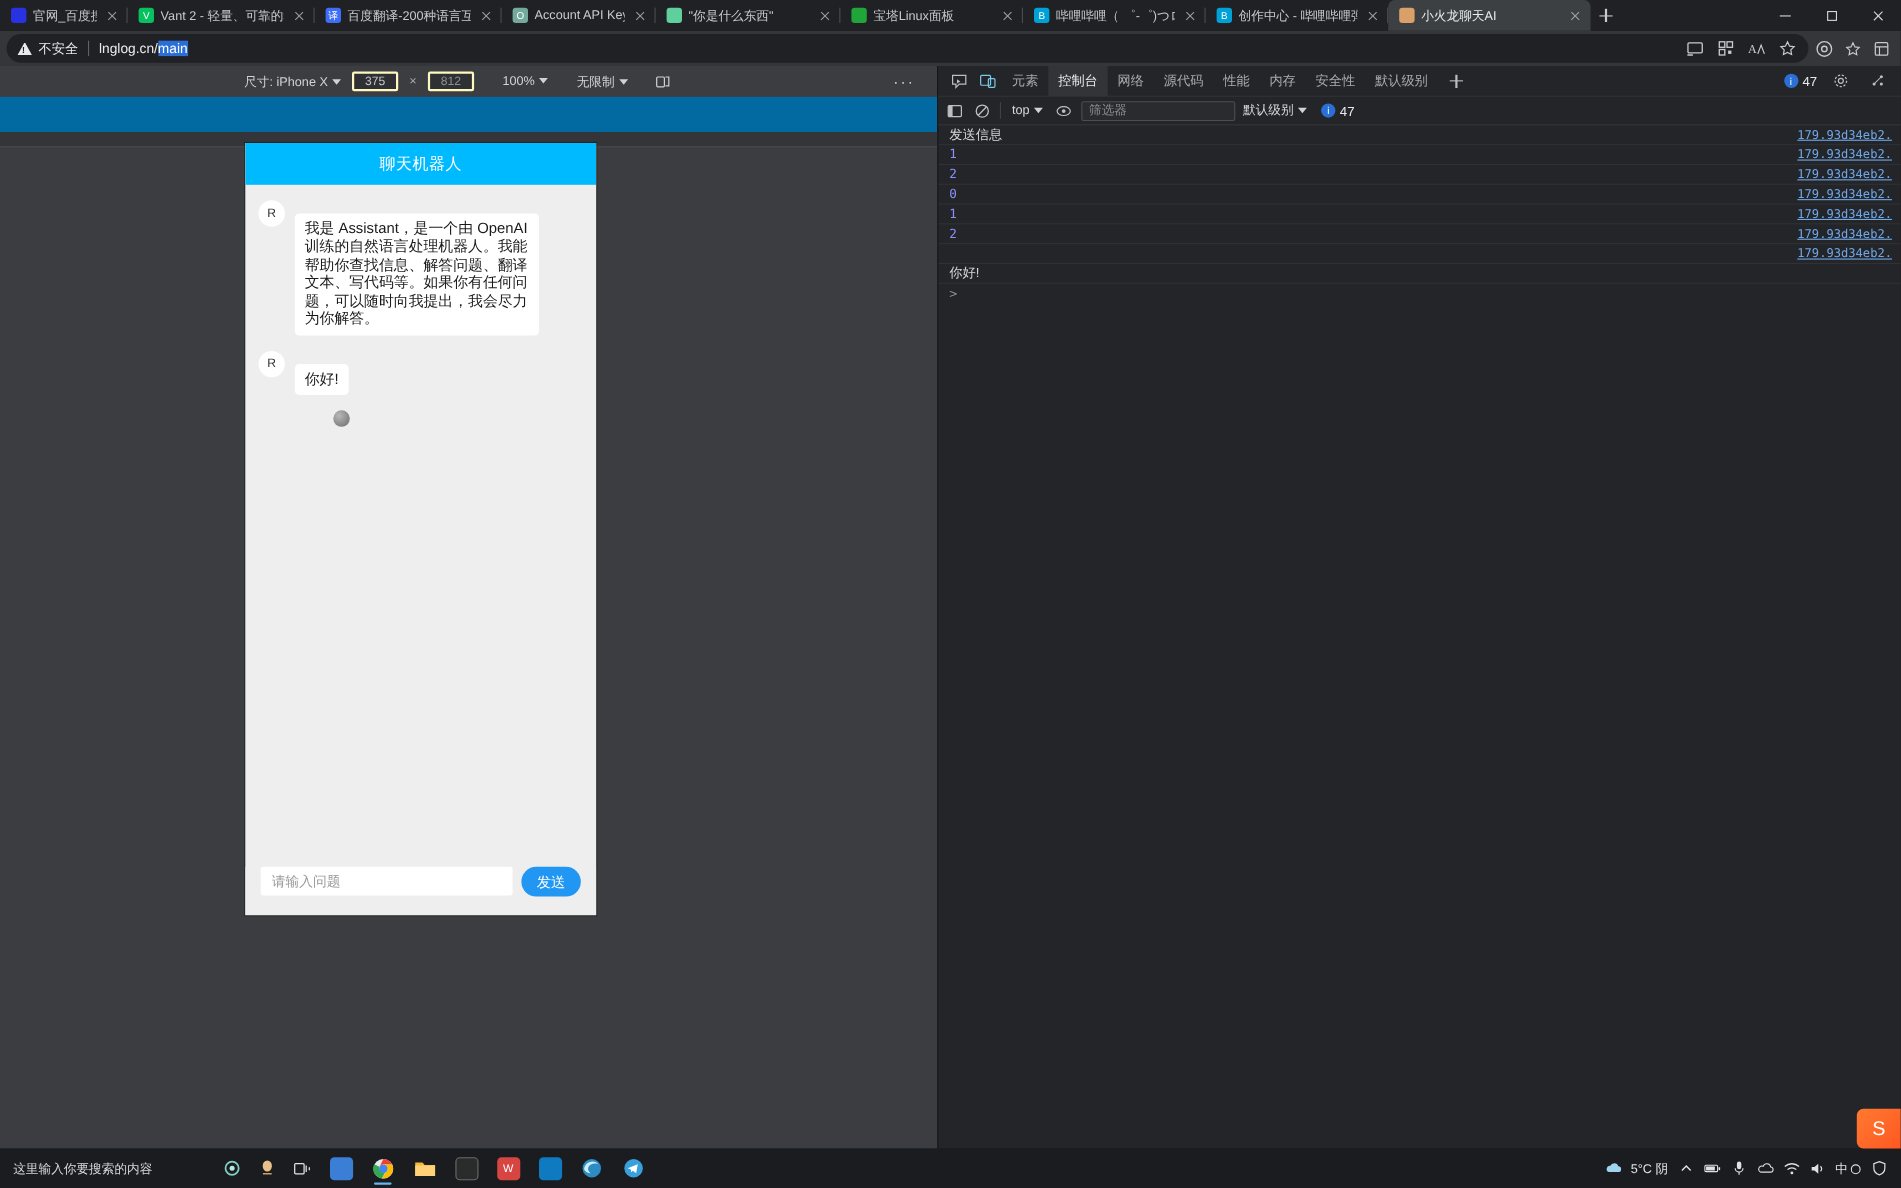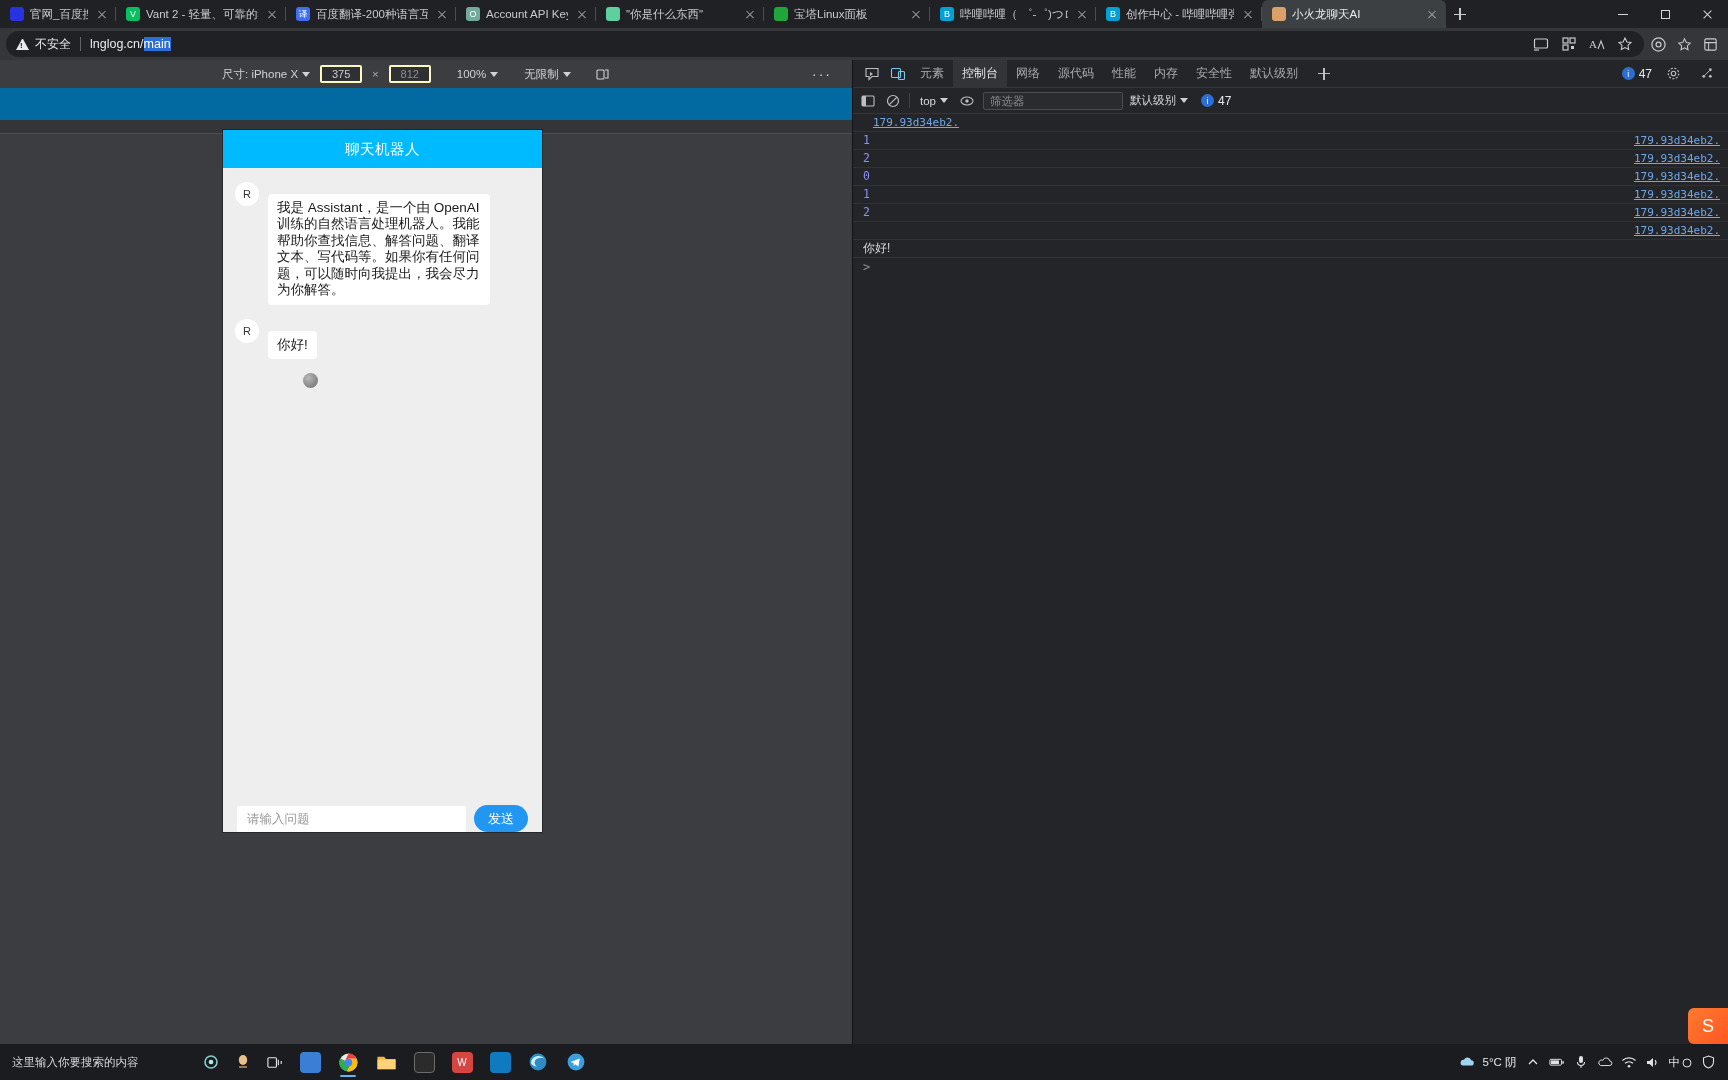--- a/index.html
+++ b/index.html
@@ -148,21 +148,21 @@
   }
   .bubble.me {
     background: #1ba3f2; color: #fff; margin-left: 0; margin-right: 9px; max-width: 200px;
   }
   .loader {
     width: 15px; height: 15px; border-radius: 50%;
     background: radial-gradient(circle at 35% 32%, #b8b8b8 0%, #8d8d8d 55%, #6e6e6e 100%);
     margin: 10px 0 0 68px;
   }
   .chat-input-bar {
-    flex: 0 0 44px; height: 44px; display: flex; align-items: flex-end; gap: 8px;
+    flex: 0 0 44px; height: 44px; display: flex; align-items: flex-start; gap: 8px;
     padding: 0 14px; background: #eeeeee;
   }
   .chat-input {
     flex: 1 1 auto; height: 26px; background: #fff; border: none; border-radius: 2px;
     padding: 0 10px; font-size: 12.5px; color: #333;
     font-family: "Liberation Sans", sans-serif;
   }
   .chat-input::placeholder { color: #9a9a9a; }
   .send-btn {
     width: 54px; height: 27px; border-radius: 14px; background: #2196f3; color: #fff;
@@ -509,20 +509,21 @@
             <span class="caret"></span>
           </span>
         <span class="badge-info" style="margin-left:6px">
           <span class="badge-dot">i</span>
           <span>47</span>
         </span>
       </div>
 
       <div class="console-log">
         <div class="log-row">
+          <span class="log-msg cjk">发送信息</span>
           <span class="log-src">179.93d34eb2.</span>
         </div>
         <div class="log-row">
           <span class="log-msg num">1</span>
           <span class="log-src">179.93d34eb2.</span>
         </div>
         <div class="log-row">
           <span class="log-msg num">2</span>
           <span class="log-src">179.93d34eb2.</span>
         </div>

